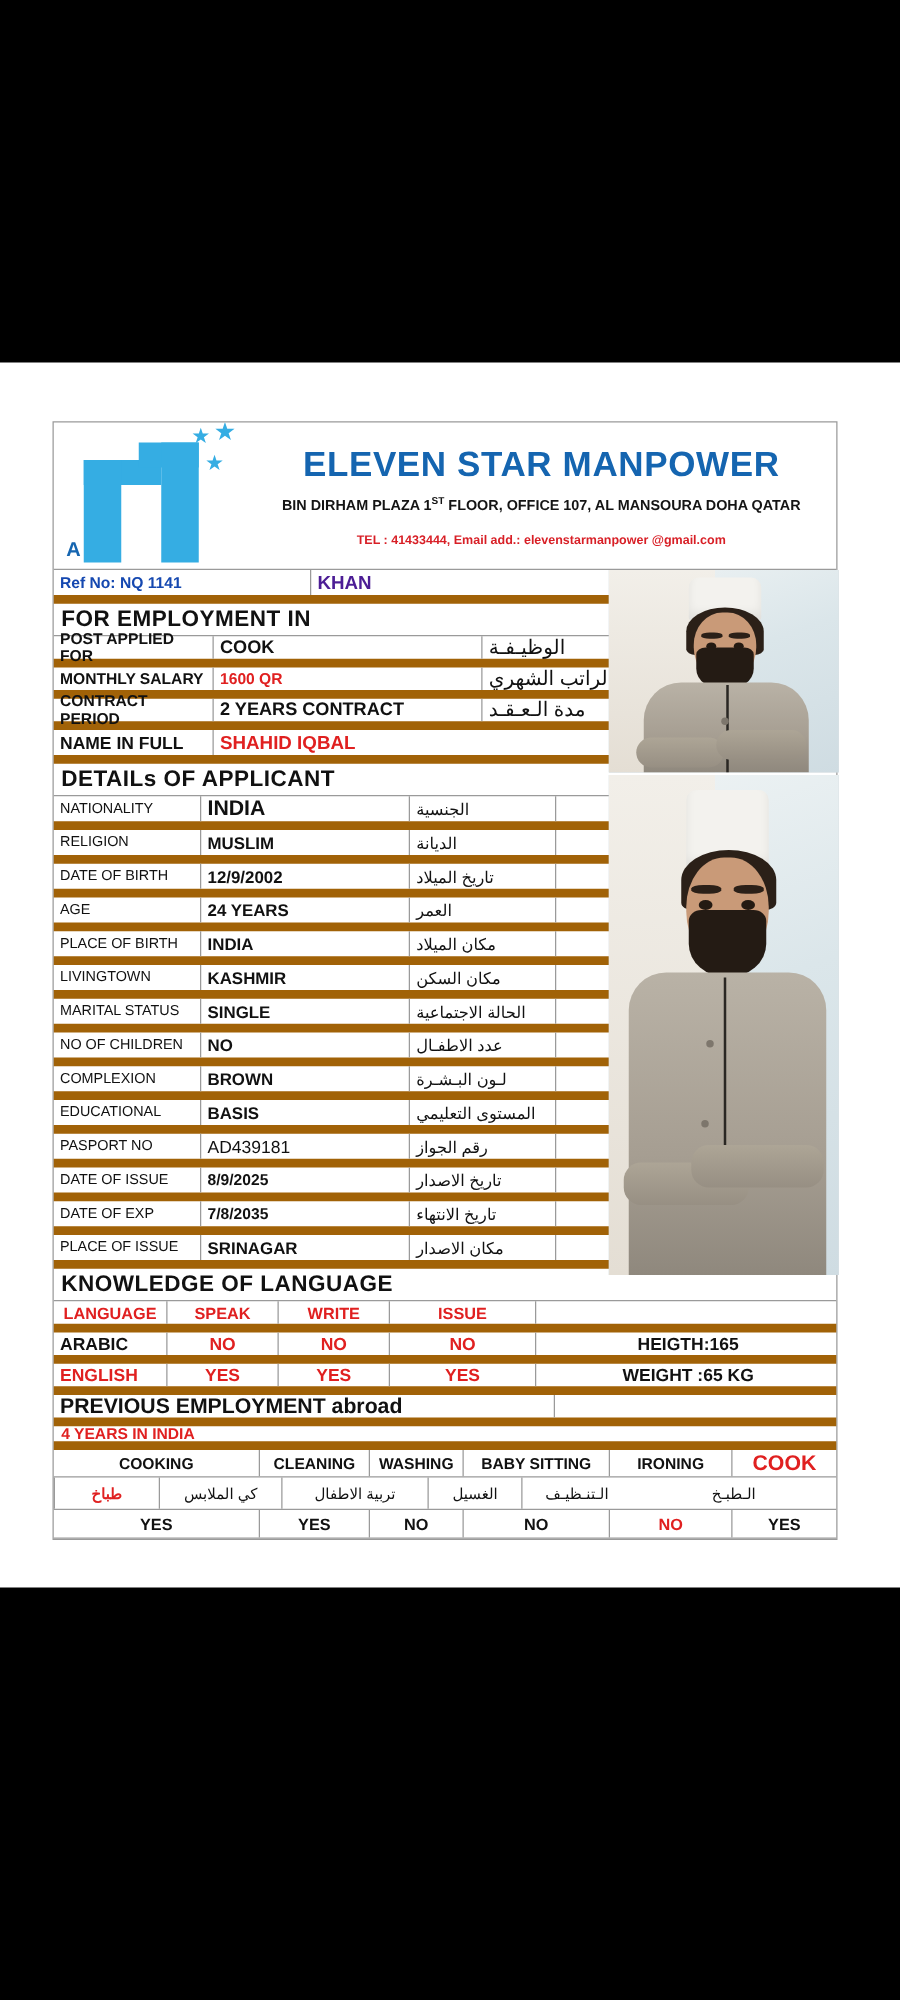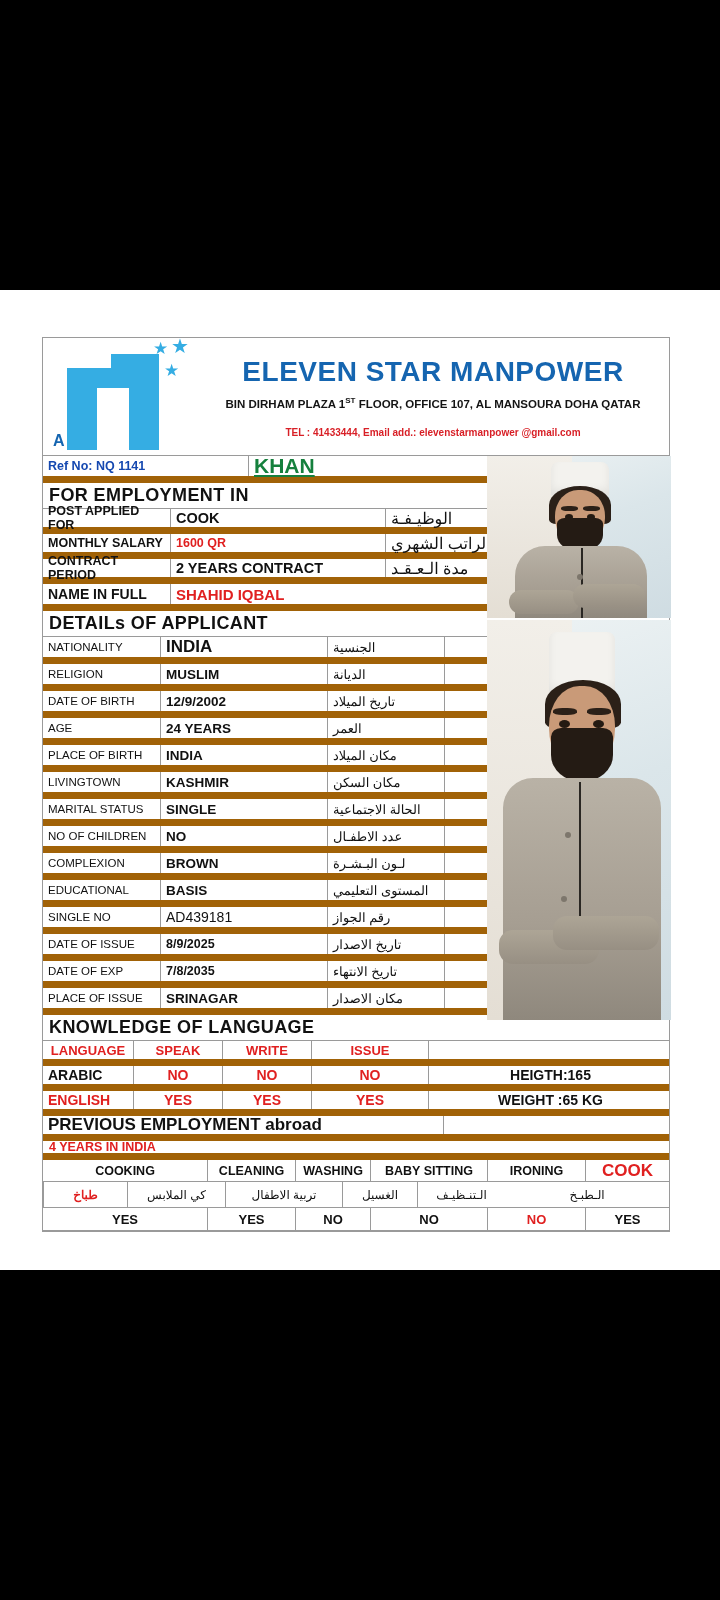--- a/index.html
+++ b/index.html
@@ -101,21 +101,21 @@
   .row { display: flex; border-bottom: 7px solid #a16207; }
   .row:last-child { border-bottom: none; }
   .cell { padding: 2px 5px; display: flex; align-items: center; }
   .bl { border-left: 1px solid #9a9a9a; }
 
   .refrow { height: 27px; }
   .ref-no {
     width: 205px; font-size: 12.5px; font-weight: bold; color: #1548b0;
   }
   .ref-name {
-    width: 195px; font-size: 21px; font-weight: bold; color: #15803d; text-decoration: underline;
+    width: 195px; font-size: 15px; font-weight: bold; color: #4c1d95;
   }
   .ref-blank { flex: 1; }
 
   .section-title {
     font-size: 18px; font-weight: bold; color: #111;
     letter-spacing: .4px; height: 25px; padding-left: 6px;
   }
   .section-row { border-bottom: 1px solid #9a9a9a; display: flex; }
 
   .emp-row { height: 25px; }
@@ -400,21 +400,21 @@
         <div class="cell det-ar bl">لـون البـشـرة</div>
         <div class="cell det-photoside bl"></div>
       </div>
       <div class="row det-row">
         <div class="cell det-label">EDUCATIONAL</div>
         <div class="cell det-value bl">BASIS</div>
         <div class="cell det-ar bl">المستوى التعليمي</div>
         <div class="cell det-photoside bl"></div>
       </div>
       <div class="row det-row">
-        <div class="cell det-label">SINGLE NO</div>
+        <div class="cell det-label">PASPORT NO</div>
         <div class="cell det-value thin bl">AD439181</div>
         <div class="cell det-ar bl">رقم الجواز</div>
         <div class="cell det-photoside bl"></div>
       </div>
       <div class="row det-row">
         <div class="cell det-label">DATE OF ISSUE</div>
         <div class="cell det-value sm bl">8/9/2025</div>
         <div class="cell det-ar bl">تاريخ الاصدار</div>
         <div class="cell det-photoside bl"></div>
       </div>

